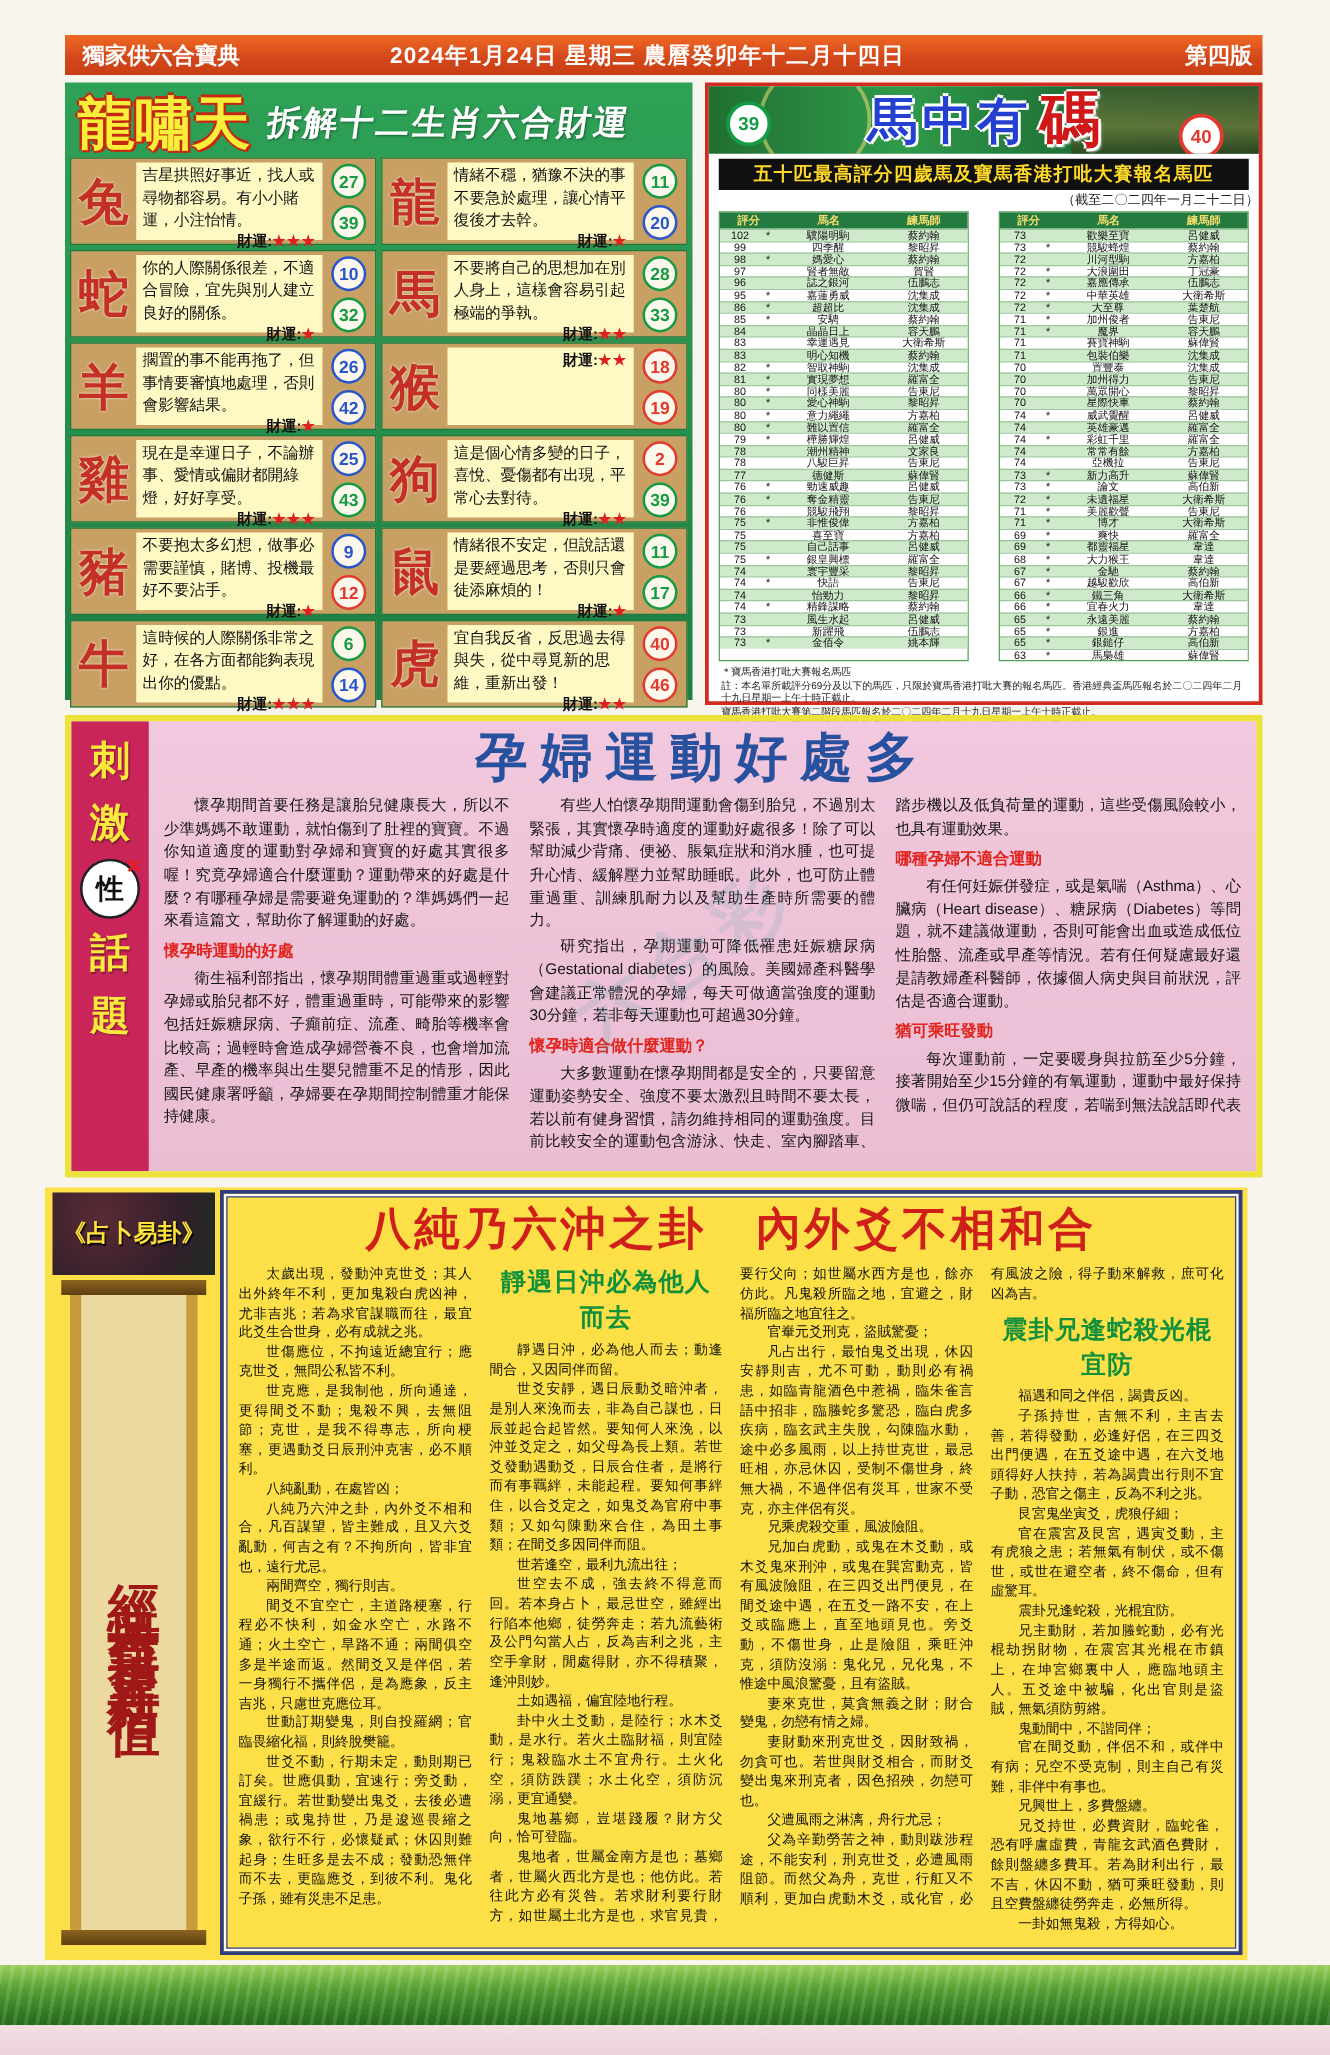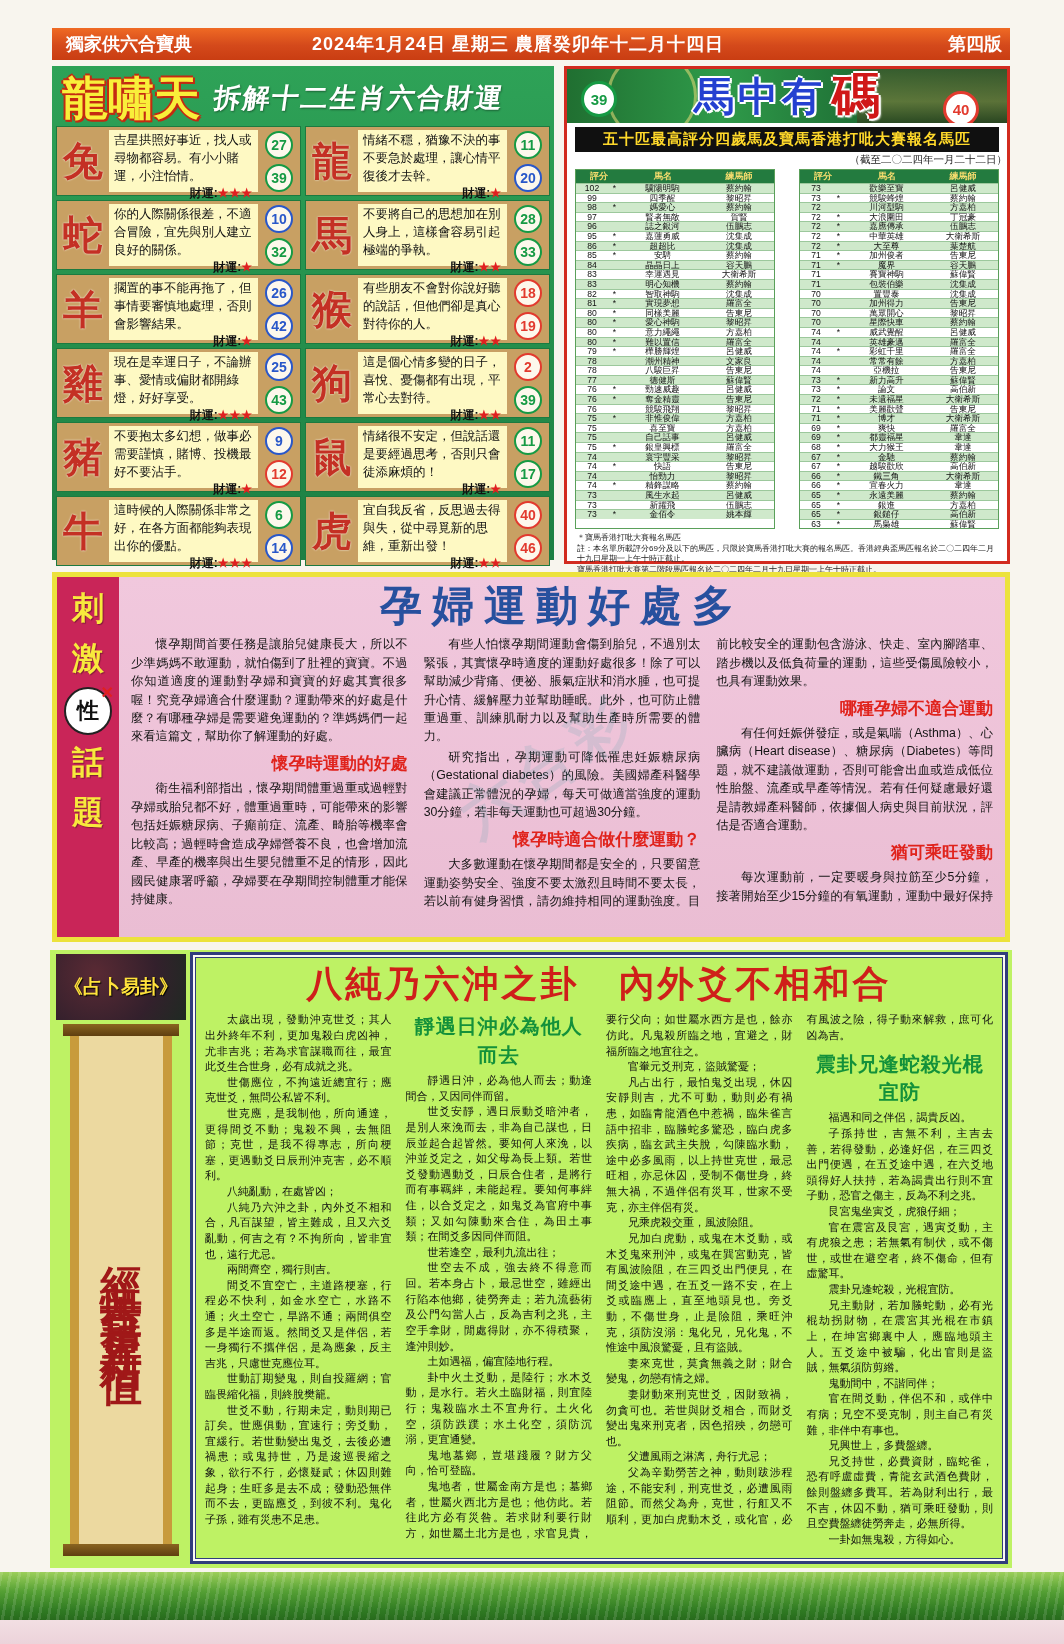--- a/index.html
+++ b/index.html
@@ -84,26 +84,26 @@
   .p-circle{width:44px;height:44px;border-radius:50%;background:#fff;border:2px solid #222;
     display:flex;align-items:center;justify-content:center;position:relative;}
   .p-circle .sx{font-size:22px;font-weight:bold;color:#111;}
   .p-circle:after{content:"✕";position:absolute;right:-4px;top:-6px;color:#e02020;font-size:16px;font-weight:bold;}
   .p-main{flex:1;position:relative;padding:4px 12px 4px 12px;overflow:hidden;}
   .p-title{text-align:center;color:#27509e;font-size:42px;font-weight:bold;letter-spacing:10px;
     font-family:"DejaVu Serif", serif;line-height:1.1;margin:2px 0 6px;}
   .p-cols{columns:3;column-gap:16px;font-size:12.3px;line-height:1.5;text-align:justify;color:#141414;
     height:288px;overflow:hidden;}
   .p-cols p{margin:0 0 2px;text-indent:2em;}
-  .p-cols h3{color:#e0231c;font-size:17px;text-align:right;margin:5px 0 3px;break-inside:avoid;}
+  .p-cols h3{color:#e0231c;font-size:13px;text-align:left;margin:5px 0 3px;break-inside:avoid;}
   .p-watermark{position:absolute;left:330px;top:150px;transform:rotate(-35deg);font-size:58px;
     color:#2d9aa0;opacity:.13;font-weight:bold;letter-spacing:8px;pointer-events:none;}
 
   
-  .divn{position:absolute;left:50px;top:950px;width:962px;height:618px;background:#bef264;}
+  .divn{position:absolute;left:36px;top:950px;width:962px;height:618px;background:#fde047;}
   .d-badge{position:absolute;left:6px;top:4px;width:130px;height:66px;
     background:radial-gradient(circle at 30% 30%,#5a2a34,#33202c 60%,#1f2a22);
     color:#ffe23c;font-weight:bold;font-size:19px;display:flex;align-items:center;justify-content:center;
     text-shadow:1px 1px 1px #000;}
   .d-scroll{position:absolute;left:20px;top:80px;width:102px;height:520px;
     background:#ecd9a0;border-left:9px solid #c89b3c;border-right:9px solid #c89b3c;box-sizing:border-box;
     display:flex;align-items:center;justify-content:center;}
   .d-scroll:before,.d-scroll:after{content:"";position:absolute;left:-16px;right:-16px;height:12px;
     background:linear-gradient(180deg,#8a6420,#5f3f10);}
   .d-scroll:before{top:-6px;} .d-scroll:after{bottom:-6px;}
@@ -194,21 +194,20 @@
             <div class="z-fortune"><span>財運:</span><span class="z-stars">★</span></div>
           </div>
           <div class="z-nums">
             <div class="z-ball blue">26</div>
             <div class="z-ball blue">42</div>
           </div>
         </div>
         <div class="z-cell">
           <div class="z-sign">猴</div>
           <div class="z-box">
-            <div class="z-text">有些朋友不會對你說好聽的說話，但他們卻是真心對待你的人。</div>
             <div class="z-fortune"><span>財運:</span><span class="z-stars">★★</span></div>
           </div>
           <div class="z-nums">
             <div class="z-ball red">18</div>
             <div class="z-ball red">19</div>
           </div>
         </div>
         <div class="z-cell">
           <div class="z-sign">雞</div>
           <div class="z-box">

